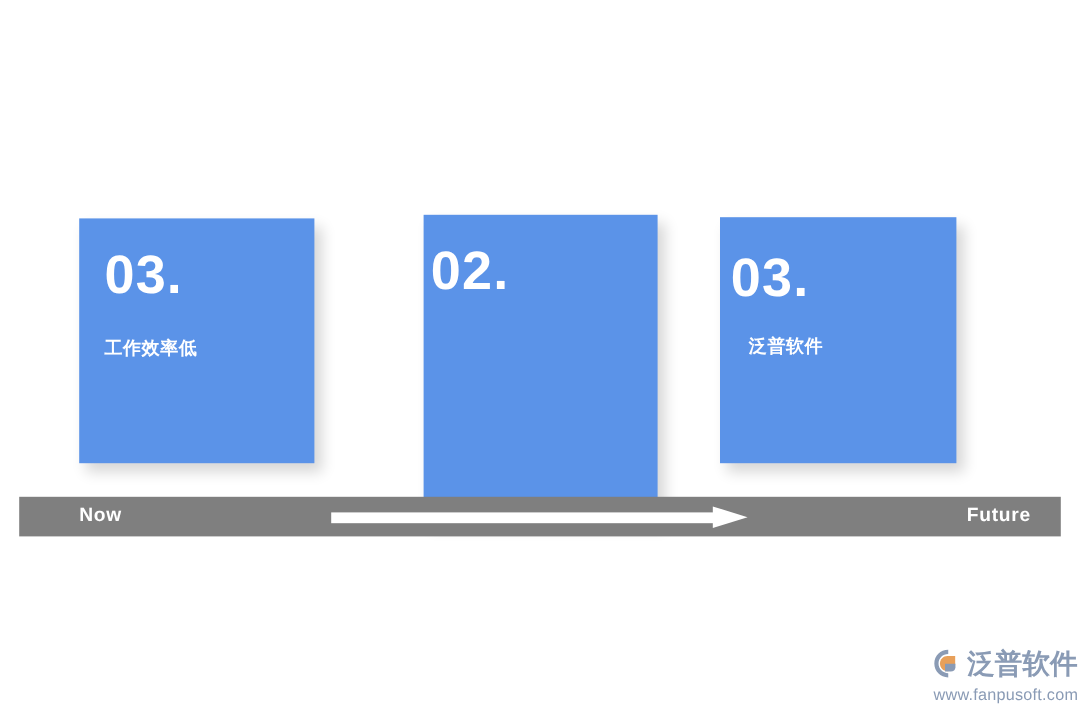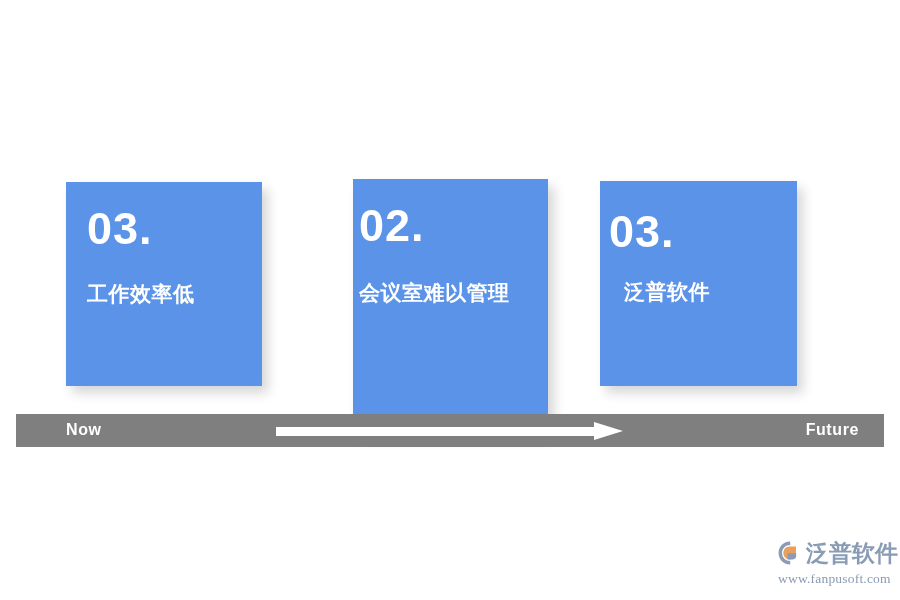--- a/index.html
+++ b/index.html
@@ -37,21 +37,21 @@
     line-height: 1;
     letter-spacing: 1px;
     font-family: "Liberation Sans", sans-serif;
     white-space: nowrap;
   }
 
   .card-label {
     position: absolute;
     color: #ffffff;
     font-weight: bold;
-    font-size: 21px;
+    font-size: 15px;
     line-height: 1;
     letter-spacing: 0.5px;
     font-family: "Liberation Sans", sans-serif;
     white-space: nowrap;
   }
 
   
   #card-1 { left: 66px; top: 182px; width: 196px; height: 204px; }
   #card-1 .card-number { left: 21px; top: 24px; }
   #card-1 .card-label  { left: 21px; top: 101px; }
@@ -143,39 +143,38 @@
     line-height: 1;
     letter-spacing: 0px;
     font-family: "Liberation Sans", sans-serif;
     white-space: nowrap;
   }
   #brand-logo .logo-url {
     color: #8a9bb5;
     font-size: 13.5px;
     line-height: 1;
     letter-spacing: 0.2px;
-    font-family: Liberation Serif, serif;
+    font-family: Liberation Sans, sans-serif;
     white-space: nowrap;
     margin-top: 2px;
     margin-left: 1px;
   }
 </style>
 </head>
 <body>
 
 <div id="stage">
 
   <div class="card" id="card-1">
     <div class="card-number">03.</div>
     <div class="card-label">工作效率低</div>
   </div>
 
   <div class="card" id="card-2">
     <div class="card-number">02.</div>
-    <div class="card-label">会议室难以管理</div>
   </div>
 
   <div class="card" id="card-3">
     <div class="card-number">03.</div>
     <div class="card-label">泛普软件</div>
   </div>
 
   <div id="timeline-bar">
     <div class="timeline-label" id="timeline-now">Now</div>
 

